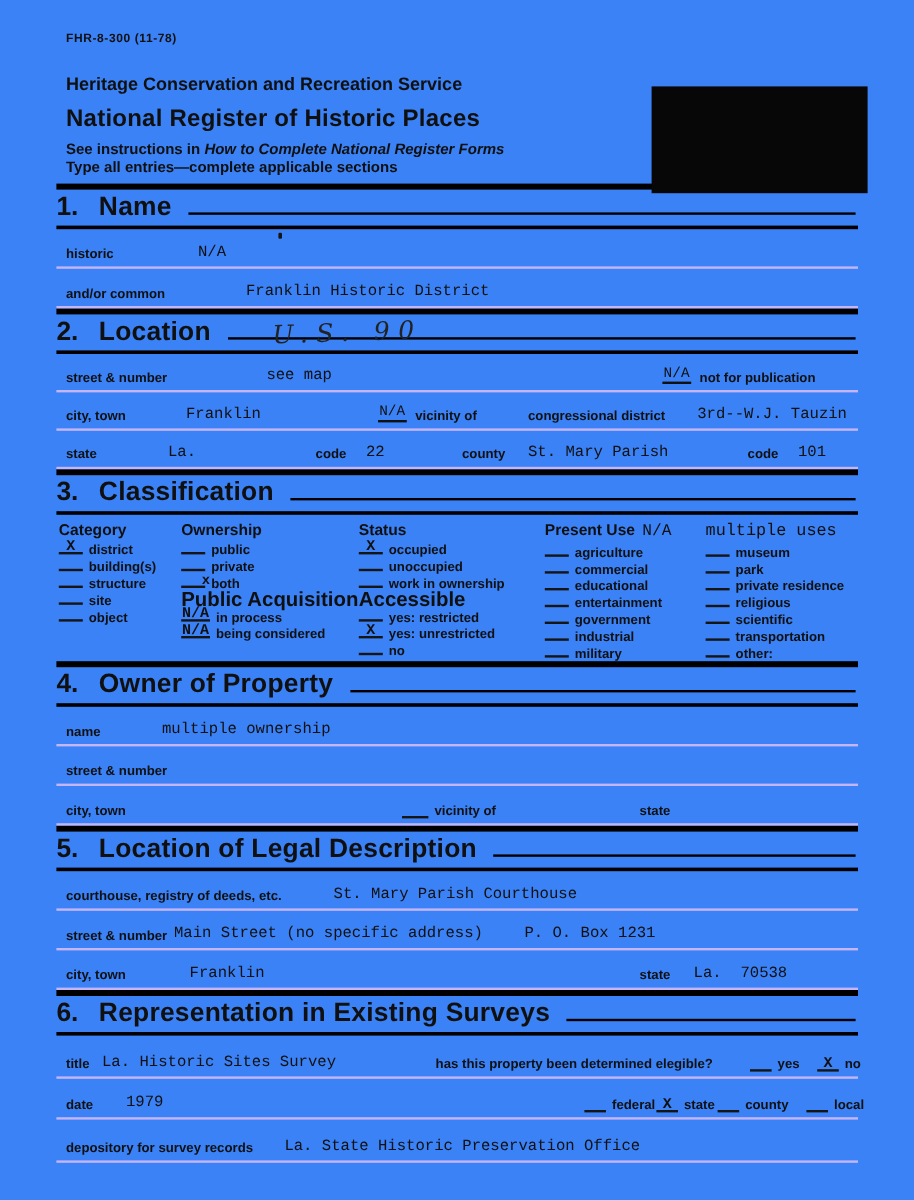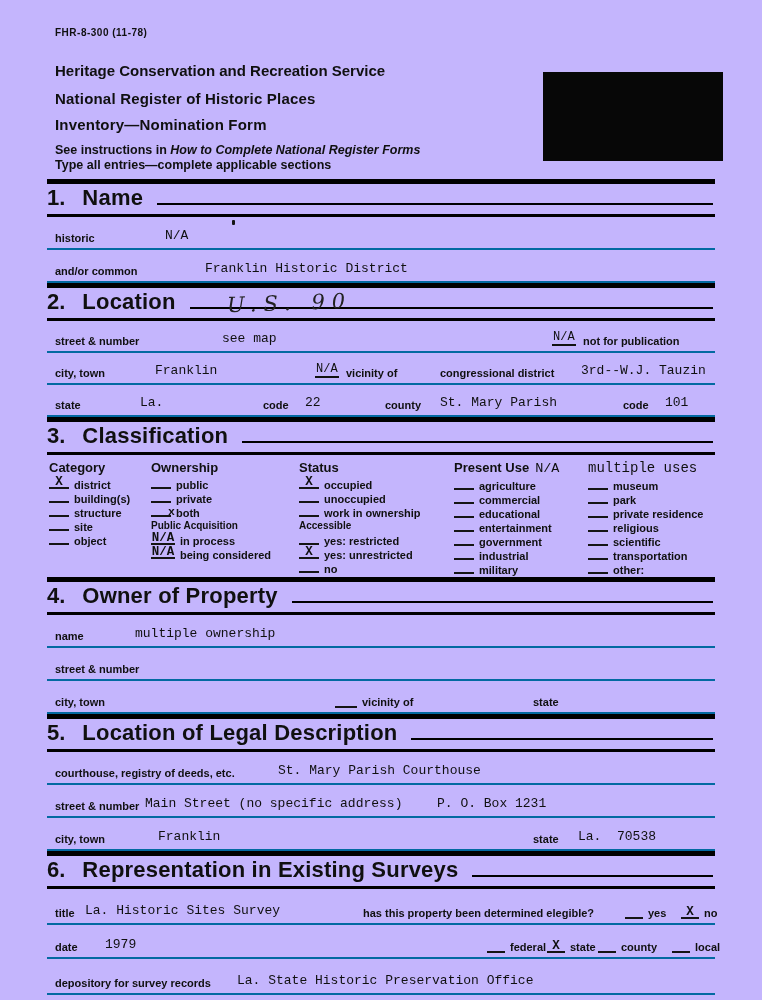--- a/index.html
+++ b/index.html
@@ -1,37 +1,37 @@
 <!DOCTYPE html>
 <html><head>
 <meta charset="utf-8">
 <style>
   html,body{margin:0;padding:0;background:#9a9a9a;}
-  .page{position:relative;width:762px;height:1000px;background:#c4b5fd;color:#101010;
+  .page{position:relative;width:762px;height:1000px;background:#3b82f6;color:#101010;
         font-family:"Liberation Sans",sans-serif;overflow:hidden;box-sizing:border-box;
         padding:0 47px;}
   
   .form-code{margin:27px 0 0 8px;font-size:10px;font-weight:bold;letter-spacing:.5px;}
   .agency{margin:25px 0 0 8px;font-size:15px;font-weight:bold;line-height:16.5px;}
-  .big-title{margin:6px 0 0 8px;font-size:15px;font-weight:bold;line-height:26px;letter-spacing:.2px;}
+  .big-title{margin:6px 0 0 8px;font-size:20px;font-weight:bold;line-height:26px;letter-spacing:.2px;}
   .instr{margin:5px 0 0 8px;font-size:12.5px;font-weight:bold;line-height:15px;}
   .instr .it{font-style:italic;}
   .redaction{position:absolute;left:543px;top:72px;width:180px;height:89px;background:#070707;}
   
   .sec{border-top:5px solid #000;}
   .sec-head{position:relative;display:flex;align-items:flex-end;border-bottom:3px solid #000;
             padding:1px 0 3px 0;}
   .sec-num{font-size:22px;font-weight:bold;margin-right:17px;}
   .sec-title{font-size:22px;font-weight:bold;letter-spacing:.2px;white-space:nowrap;}
   .sec-fill{flex:1;border-bottom:2px solid #000;margin:0 2px 6px 14px;height:0;}
   .handwrite{position:absolute;left:180px;bottom:3px;font-family:"DejaVu Serif",serif;
              font-style:italic;font-size:21px;letter-spacing:7px;transform:rotate(-2deg);
              color:#222;}
   
-  .row{position:relative;border-bottom:2px solid #0369a1;}
+  .row{position:relative;border-bottom:2px solid #c4b5fd;}
   .h30{height:30px}.h31{height:31px}.h32{height:32px}.h34{height:34px}
   .flbl{position:absolute;bottom:4px;left:8px;font-size:11px;font-weight:bold;white-space:nowrap;}
   .val{position:absolute;bottom:5px;font-family:"Liberation Mono","DejaVu Sans Mono",monospace;
        font-size:13px;white-space:pre;}
   .albl{position:absolute;bottom:4px;font-size:11px;font-weight:bold;white-space:nowrap;}
   .chk{position:absolute;bottom:4px;display:flex;align-items:flex-end;gap:5px;}
   .chk .blank{margin-right:0;}
   .na{position:absolute;bottom:5px;font-family:"Liberation Mono","DejaVu Sans Mono",monospace;
       font-size:12px;border-bottom:2px solid #111;padding:0 1px;}
   .stray{position:absolute;left:185px;top:3px;width:3px;height:5px;background:#151515;border-radius:1px;}
@@ -46,38 +46,37 @@
   .col{position:absolute;top:5px;}
   .chead{font-size:13px;font-weight:bold;margin-bottom:2px;white-space:nowrap;}
   .chead .note{font-family:"Liberation Mono","DejaVu Sans Mono",monospace;font-weight:normal;
                font-size:13.5px;margin-left:6px;}
   .chead .noteonly{font-family:"Liberation Mono","DejaVu Sans Mono",monospace;font-weight:normal;
                font-size:14px;}
   .ci{height:14px;line-height:14px;white-space:nowrap;}
   .ci .blank{width:20px;height:9px;margin-right:5px;}
   .ci .blank.wide{width:24px;}
   .cl{font-size:11px;font-weight:bold;}
-  .csub{height:14px;line-height:14px;font-size:10px;font-weight:bold;white-space:nowrap;}
+  .csub{height:14px;line-height:14px;font-size:17px;font-weight:bold;white-space:nowrap;}
 </style>
 </head>
 <body>
 
 <div class="page">
 
   <div class="redaction"></div>
 
   <div class="form-code">FHR-8-300  (11-78)</div>
 
   <div class="agency">
     <div>Heritage Conservation and Recreation Service</div>
   </div>
 
   <div class="big-title">
     <div>National Register of Historic Places</div>
-    <div>Inventory—Nomination Form</div>
   </div>
 
   <div class="instr">
     <div><span>See instructions in </span><span class="it">How to Complete National Register Forms</span></div>
     <div>Type all entries—complete applicable sections</div>
   </div>
 
   <div class="sec" style="margin-top:6px">
     <div class="sec-head">
       <span class="sec-num">1.</span>

